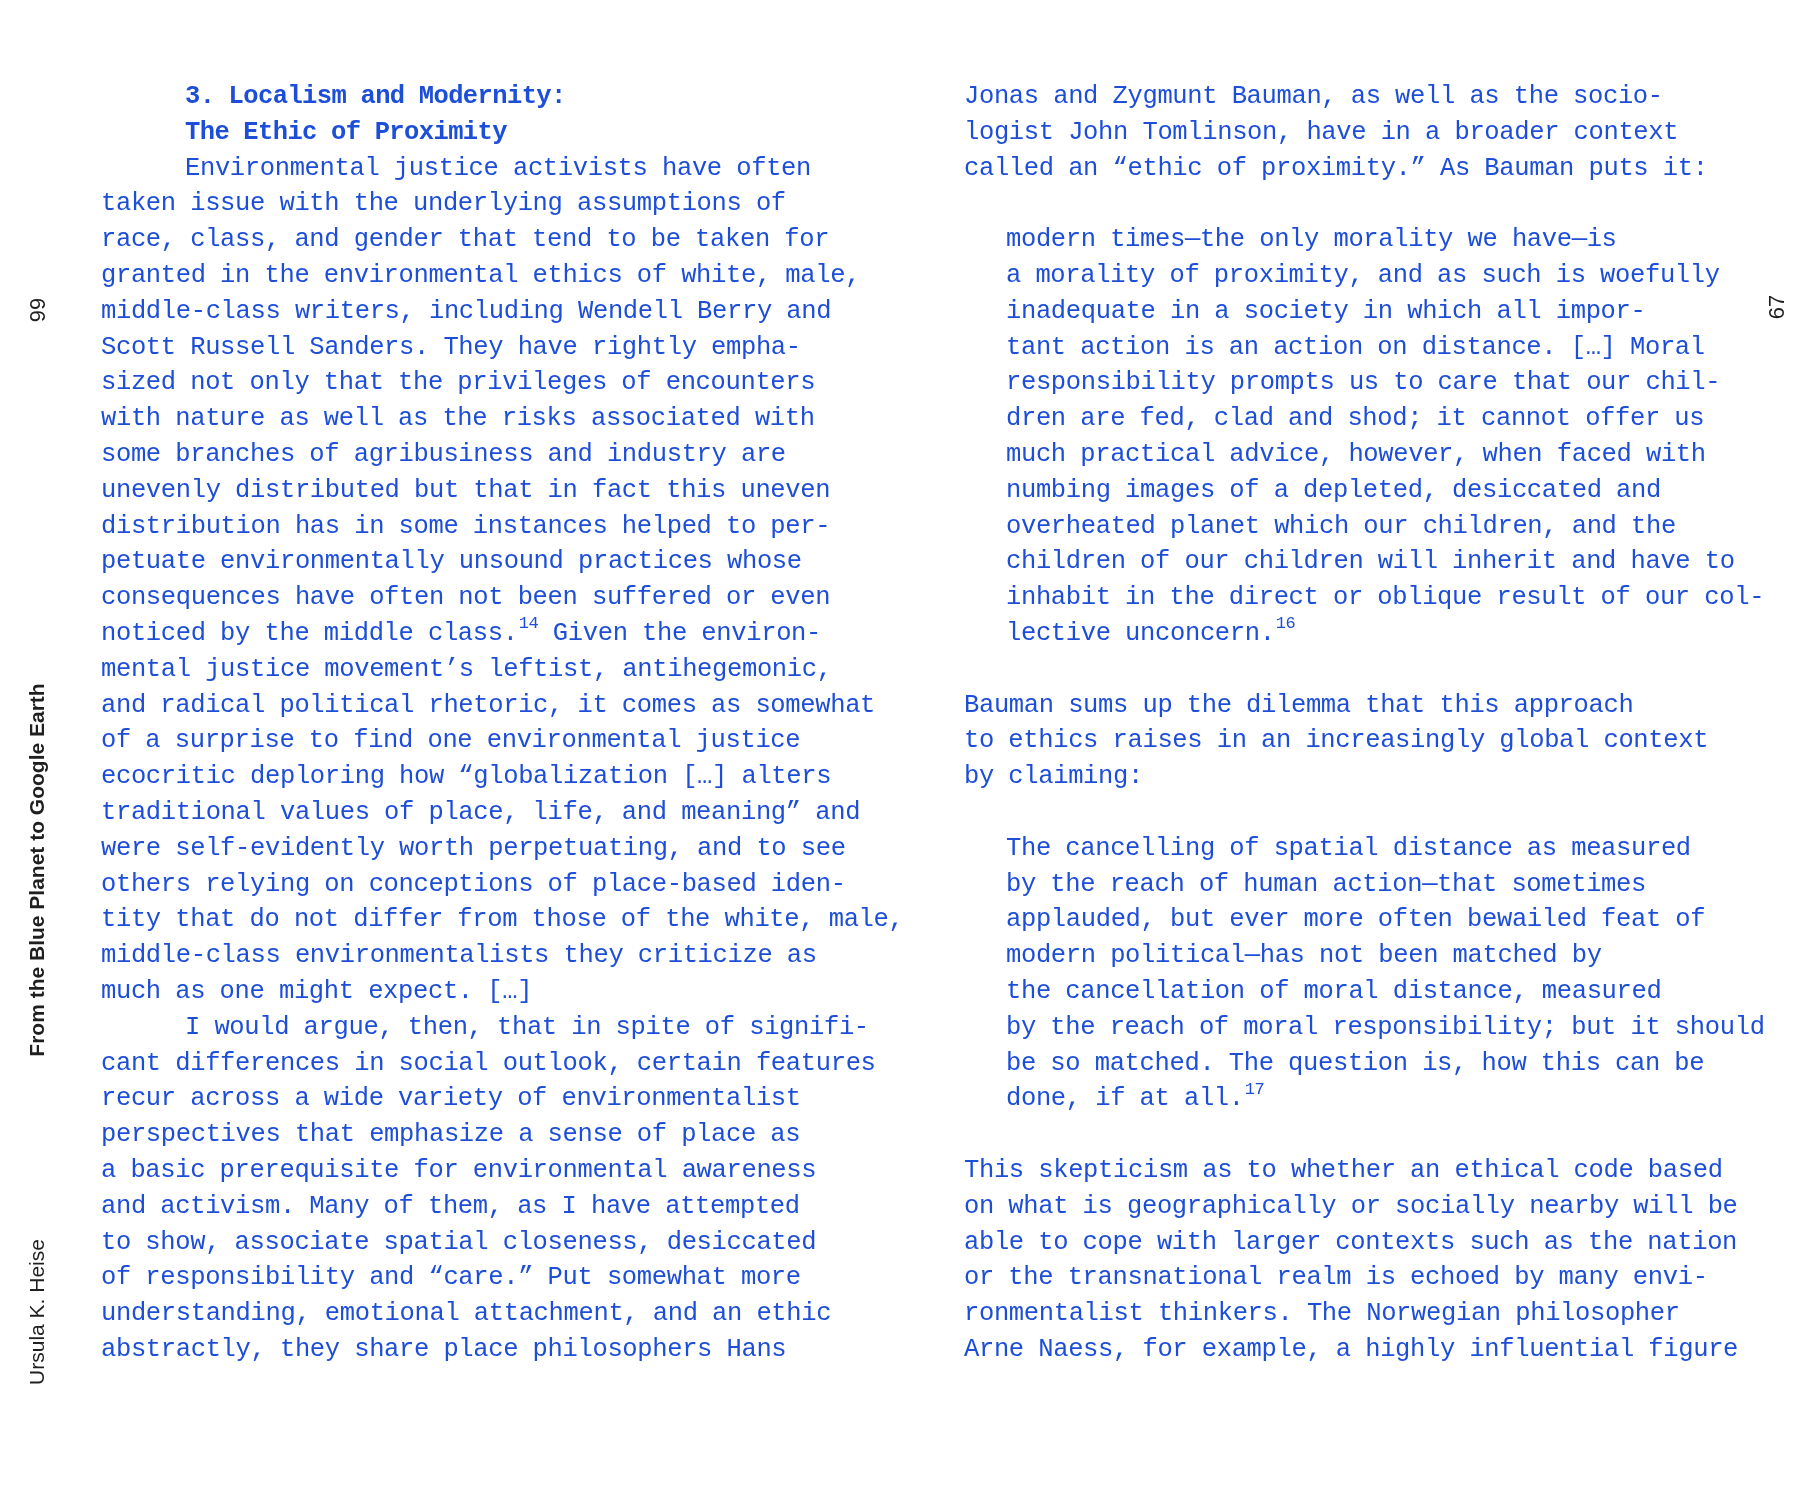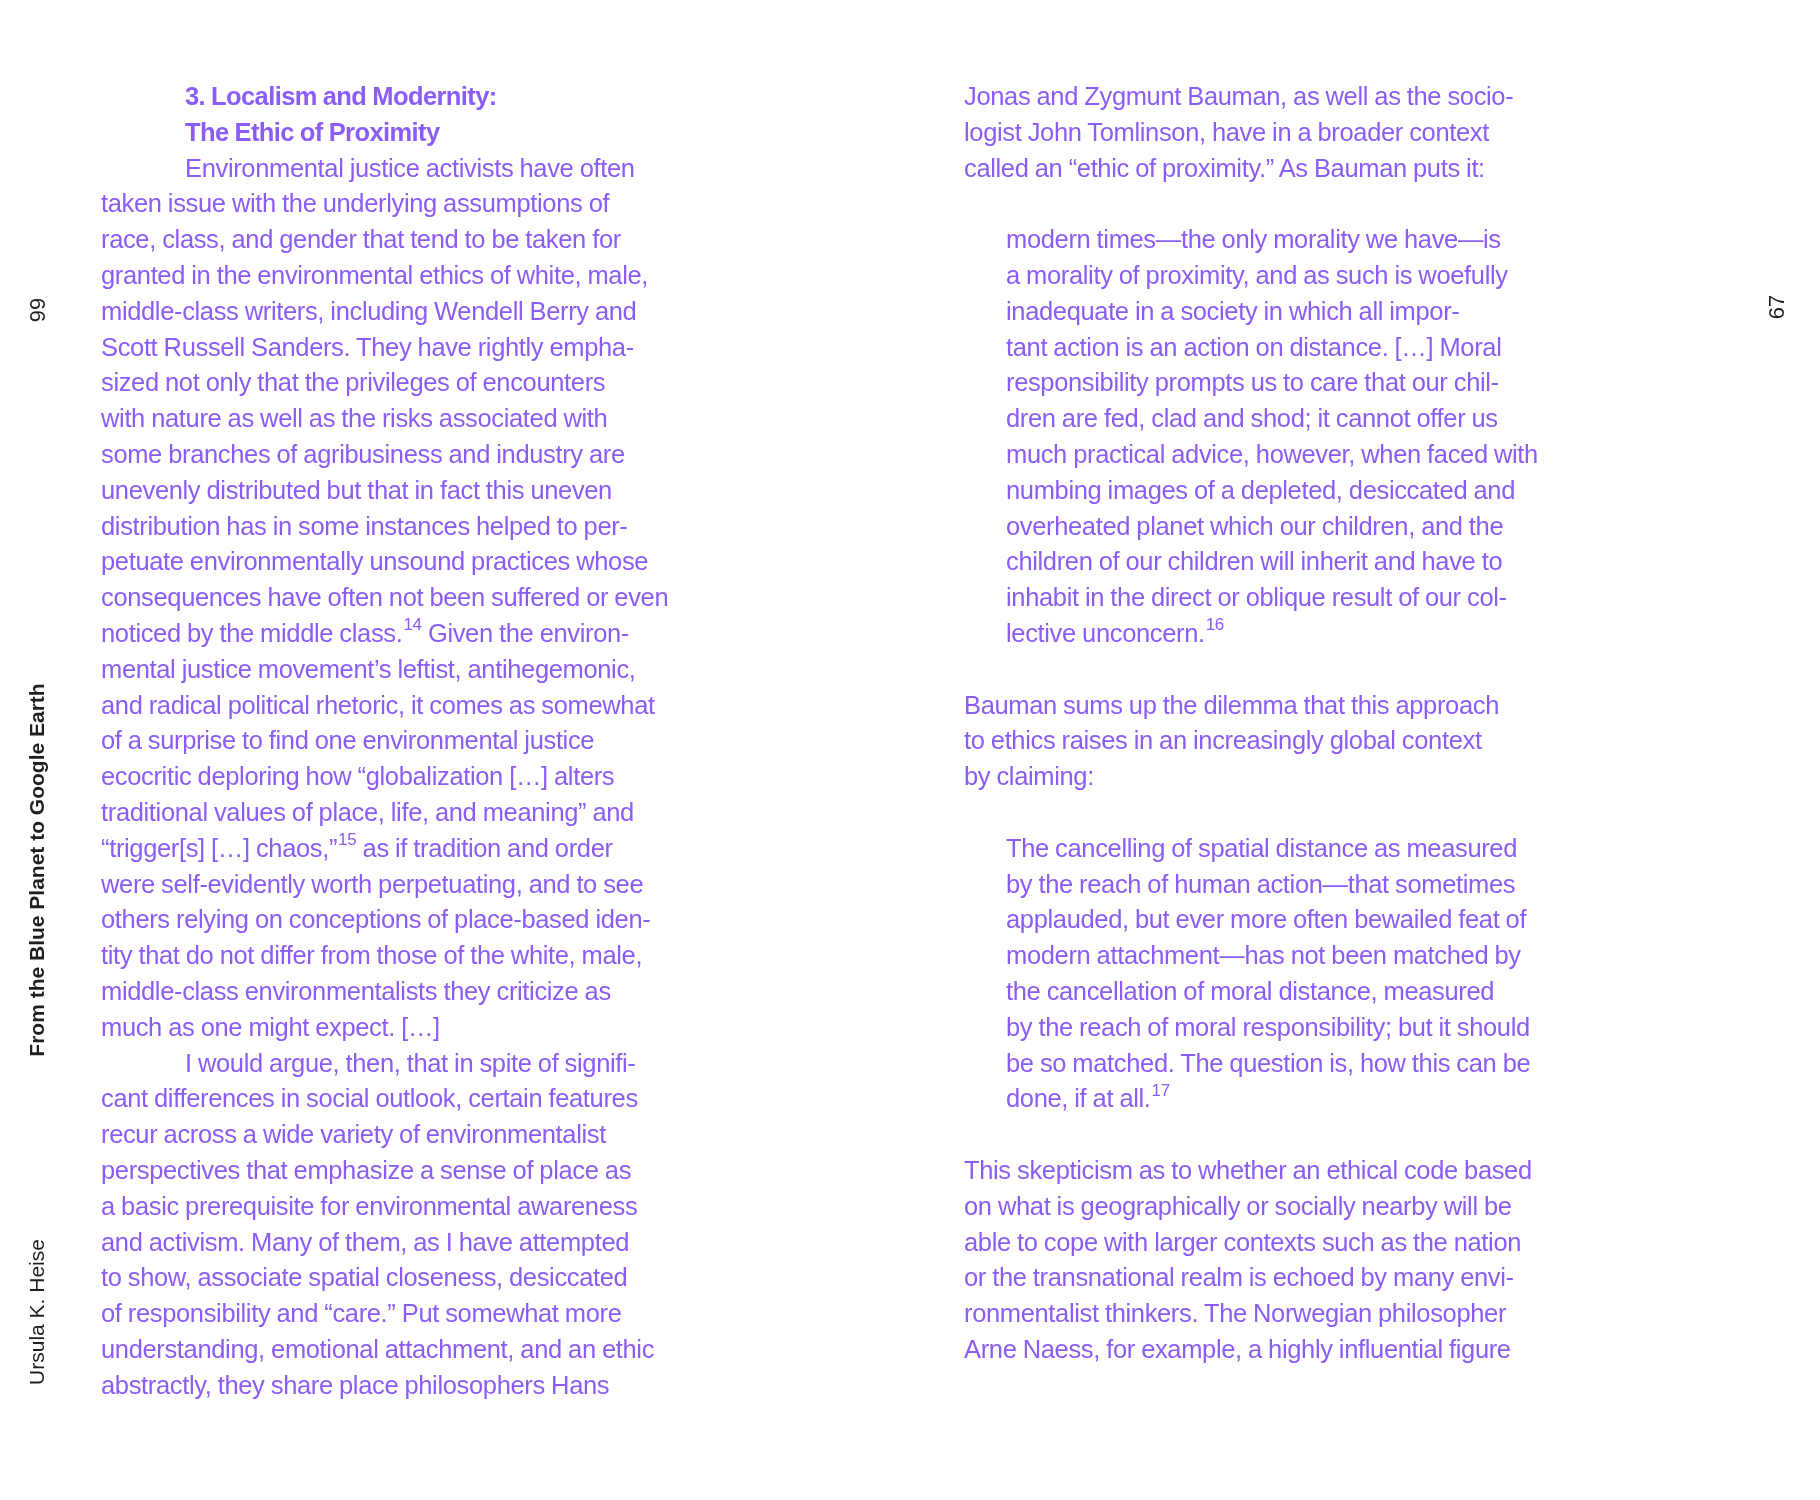--- a/index.html
+++ b/index.html
@@ -1,17 +1,17 @@
 <!DOCTYPE html>
 <html><head>
 <meta charset="utf-8">
 <style>
   html, body { margin: 0; padding: 0; background: #ffffff; }
   body { width: 1820px; height: 1500px; position: relative; overflow: hidden; }
-  .page-text { color: #8b5cf6; font-family: Liberation Sans, sans-serif; }
+  .page-text { color: #1d4ed8; font-family: Liberation Mono, monospace; }
   .col {
     position: absolute;
     top: 79px;
     font-size: 25.5px;
     line-height: 35.8px;
     letter-spacing: -0.35px;
     word-spacing: -0.5px;
   }
   .col-left { left: 101px; width: 720px; }
   .col-right { left: 964px; width: 720px; }
@@ -72,21 +72,20 @@
   <div class="line">unevenly distributed but that in fact this uneven</div>
   <div class="line">distribution has in some instances helped to per-</div>
   <div class="line">petuate environmentally unsound practices whose</div>
   <div class="line">consequences have often not been suffered or even</div>
   <div class="line"><span>noticed by the middle class.</span><sup>14</sup><span> Given the environ-</span></div>
   <div class="line">mental justice movement’s leftist, antihegemonic,</div>
   <div class="line">and radical political rhetoric, it comes as somewhat</div>
   <div class="line">of a surprise to find one environmental justice</div>
   <div class="line">ecocritic deploring how “globalization […] alters</div>
   <div class="line">traditional values of place, life, and meaning” and</div>
-  <div class="line"><span>“trigger[s] […] chaos,”</span><sup>15</sup><span> as if tradition and order</span></div>
   <div class="line">were self-evidently worth perpetuating, and to see</div>
   <div class="line">others relying on conceptions of place-based iden-</div>
   <div class="line">tity that do not differ from those of the white, male,</div>
   <div class="line">middle-class environmentalists they criticize as</div>
   <div class="line">much as one might expect. […]</div>
   <div class="line indent">I would argue, then, that in spite of signifi-</div>
   <div class="line">cant differences in social outlook, certain features</div>
   <div class="line">recur across a wide variety of environmentalist</div>
   <div class="line">perspectives that emphasize a sense of place as</div>
   <div class="line">a basic prerequisite for environmental awareness</div>
@@ -121,21 +120,21 @@
 
   <div class="line">Bauman sums up the dilemma that this approach</div>
   <div class="line">to ethics raises in an increasingly global context</div>
   <div class="line">by claiming:</div>
   <div class="blank"></div>
 
   <div>
     <div class="line quote">The cancelling of spatial distance as measured</div>
     <div class="line quote">by the reach of human action—that sometimes</div>
     <div class="line quote">applauded, but ever more often bewailed feat of</div>
-    <div class="line quote">modern attachment—has not been matched by</div>
+    <div class="line quote">modern political—has not been matched by</div>
     <div class="line quote">the cancellation of moral distance, measured</div>
     <div class="line quote">by the reach of moral responsibility; but it should</div>
     <div class="line quote">be so matched. The question is, how this can be</div>
     <div class="line quote"><span>done, if at all.</span><sup>17</sup></div>
   </div>
   <div class="blank"></div>
 
   <div class="line">This skepticism as to whether an ethical code based</div>
   <div class="line">on what is geographically or socially nearby will be</div>
   <div class="line">able to cope with larger contexts such as the nation</div>

